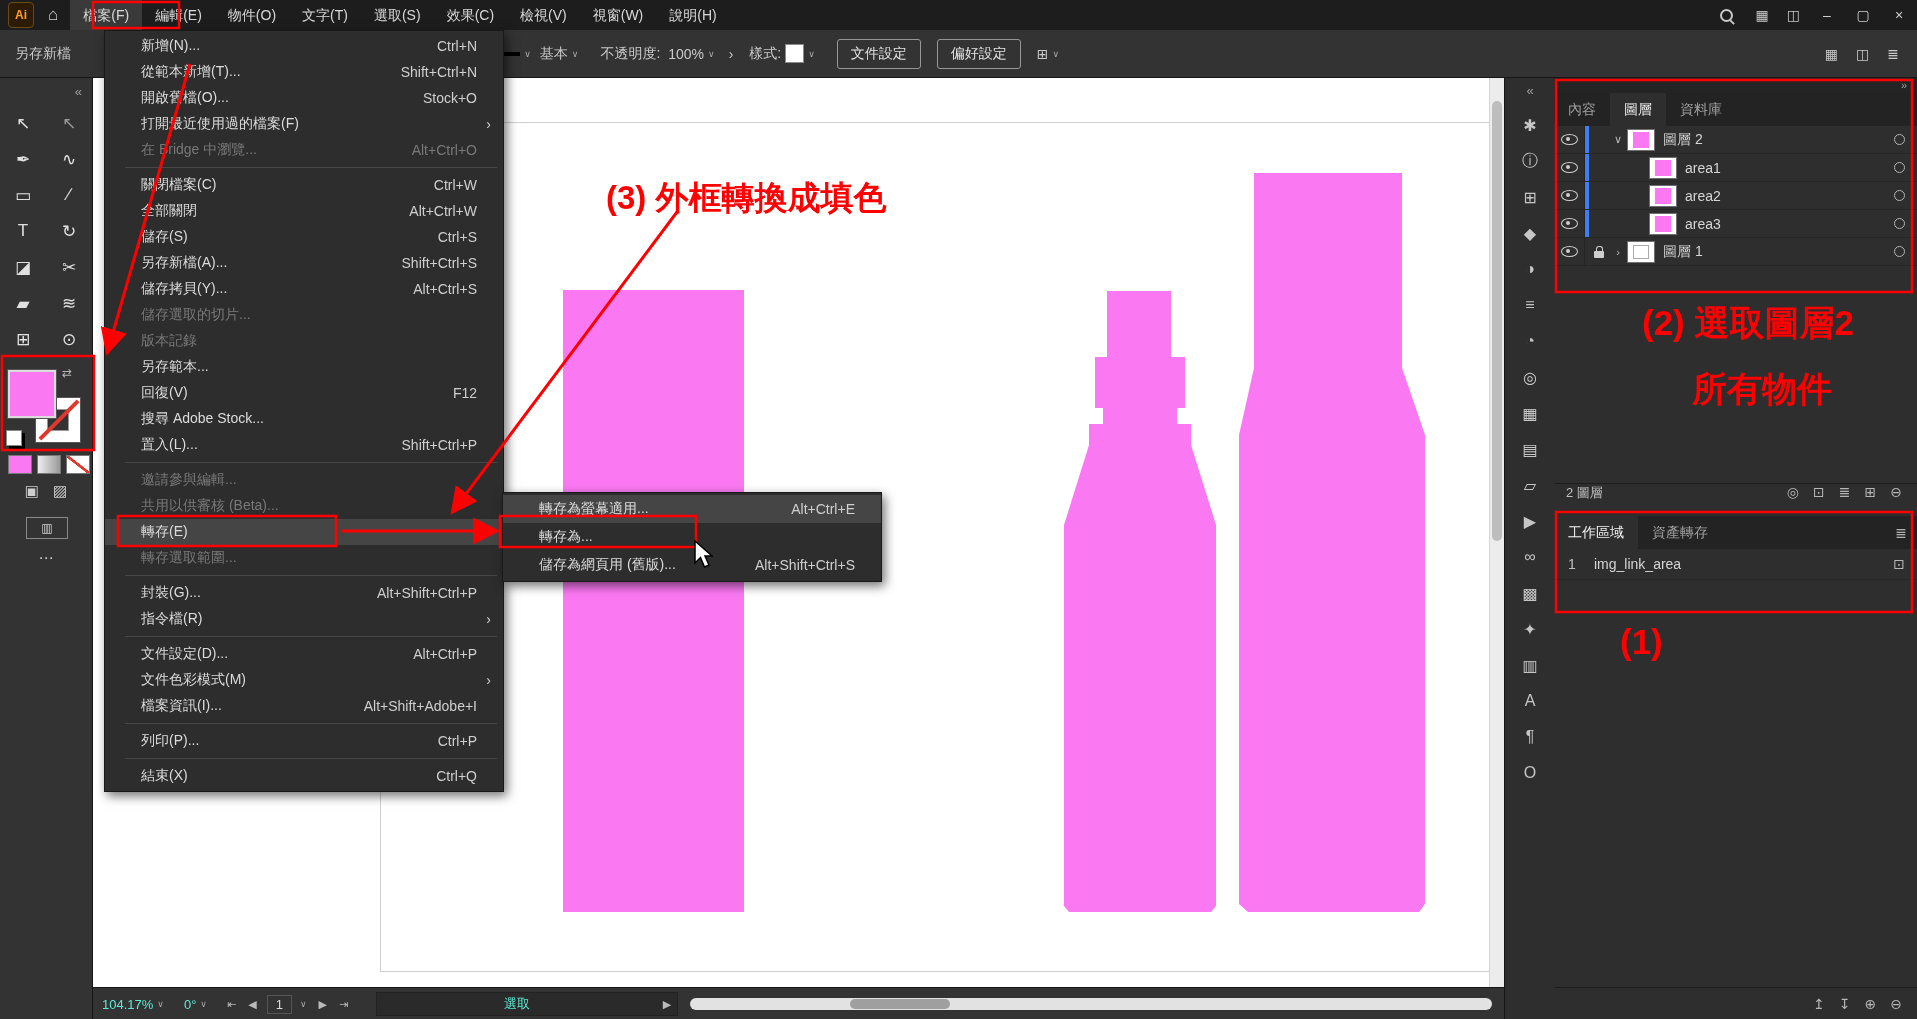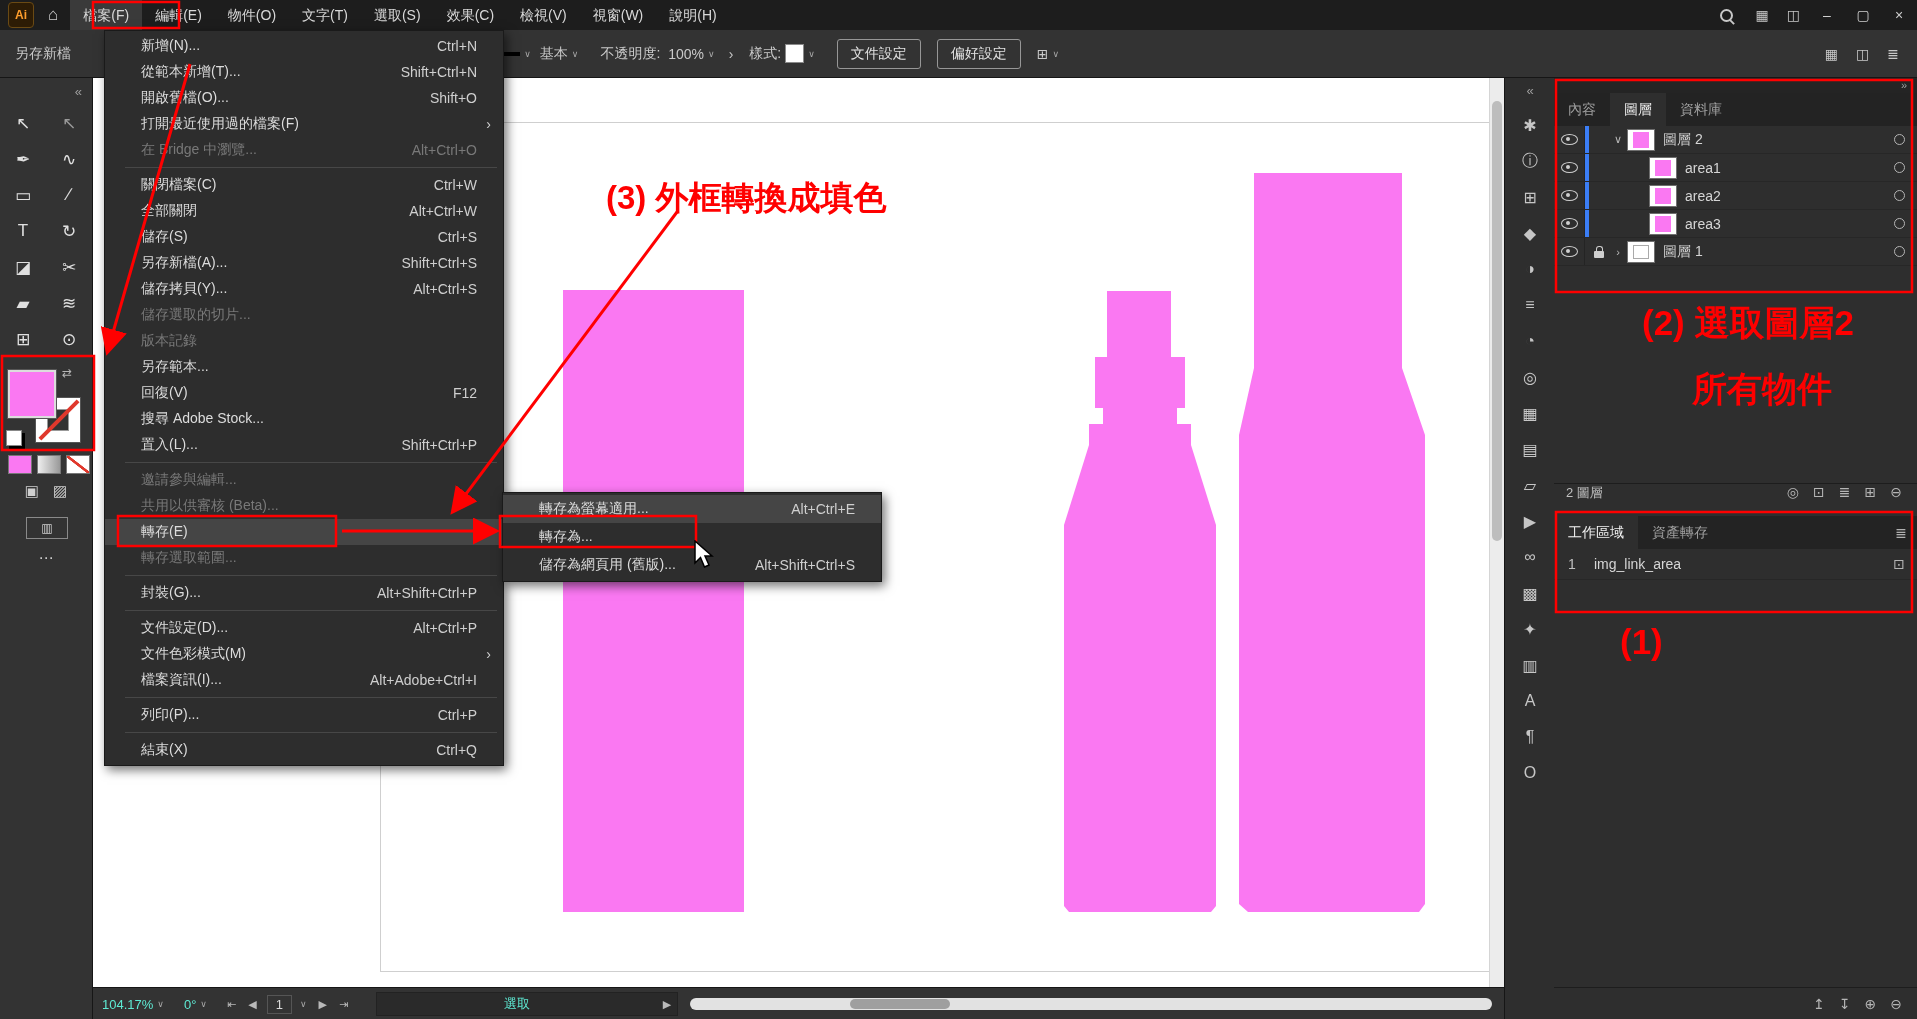--- a/index.html
+++ b/index.html
@@ -408,21 +408,21 @@
       </div>
 
       <div class="mi">
         <span class="lbl">從範本新增(T)...</span>
         <span class="sc">Shift+Ctrl+N</span>
         <span class="arr"></span>
       </div>
 
       <div class="mi">
         <span class="lbl">開啟舊檔(O)...</span>
-        <span class="sc">Shift+O</span>
+        <span class="sc">Stock+O</span>
         <span class="arr"></span>
       </div>
 
       <div class="mi has-sub">
         <span class="lbl">打開最近使用過的檔案(F)</span>
         <span class="sc"></span>
         <span class="arr"></span>
       </div>
 
       <div class="mi dis">
@@ -535,41 +535,46 @@
 
         <span class="arr"></span>
       </div>
 
       <div class="mi">
         <span class="lbl">封裝(G)...</span>
         <span class="sc">Alt+Shift+Ctrl+P</span>
         <span class="arr"></span>
       </div>
 
+      <div class="mi has-sub">
+        <span class="lbl">指令檔(R)</span>
+        <span class="sc"></span>
+        <span class="arr"></span>
+      </div>
 
       <div class="mi sep">
 
         <span class="arr"></span>
       </div>
 
       <div class="mi">
         <span class="lbl">文件設定(D)...</span>
         <span class="sc">Alt+Ctrl+P</span>
         <span class="arr"></span>
       </div>
 
       <div class="mi has-sub">
         <span class="lbl">文件色彩模式(M)</span>
         <span class="sc"></span>
         <span class="arr"></span>
       </div>
 
       <div class="mi">
         <span class="lbl">檔案資訊(I)...</span>
-        <span class="sc">Alt+Adobe+Ctrl+I</span>
+        <span class="sc">Alt+Shift+Adobe+I</span>
         <span class="arr"></span>
       </div>
 
       <div class="mi sep">
 
         <span class="arr"></span>
       </div>
 
       <div class="mi">
         <span class="lbl">列印(P)...</span>

